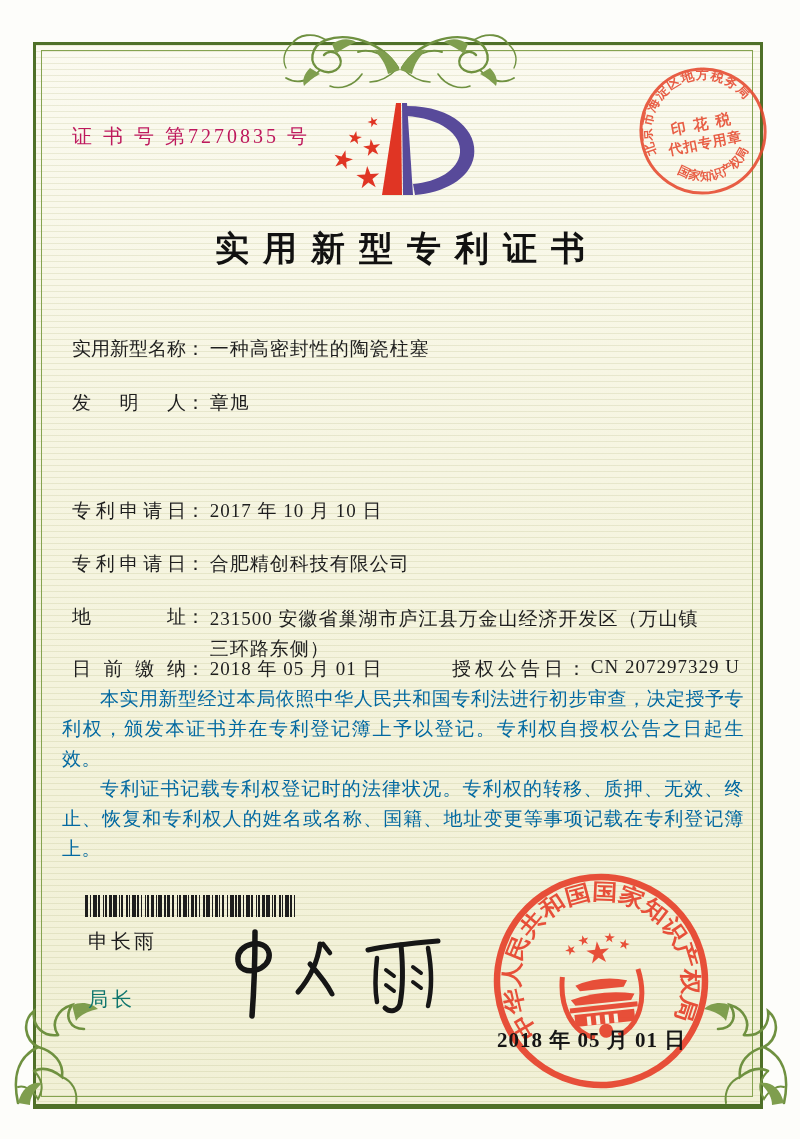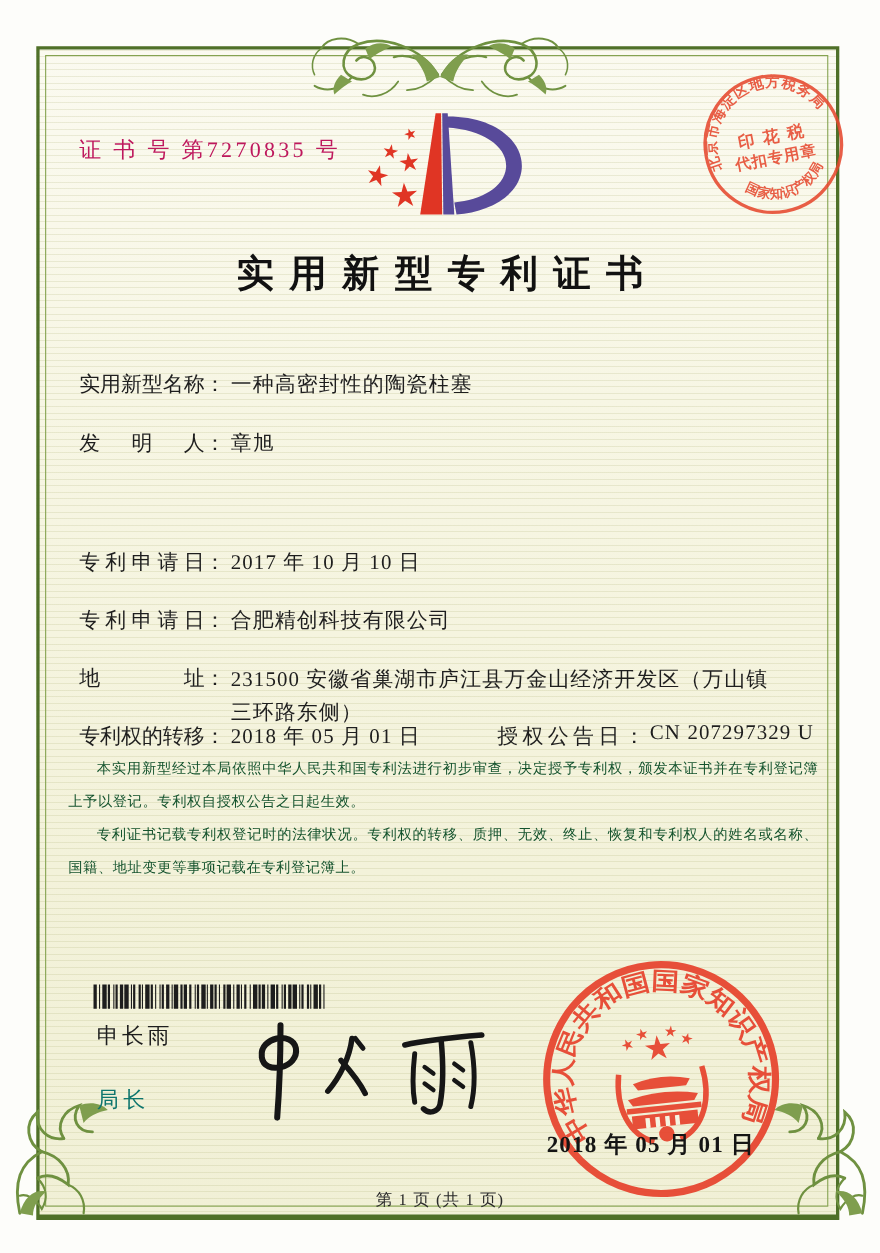--- a/index.html
+++ b/index.html
@@ -19,22 +19,22 @@
 
   
   .certno{position:absolute;left:72px;top:103px;font-size:20px;letter-spacing:3px;color:#be185d;margin-top:20px;}
   .title{position:absolute;left:0;top:226px;width:100%;text-align:center;
     font-size:34px;font-weight:bold;letter-spacing:14px;color:#111;text-indent:14px;}
   .frow{position:absolute;left:72px;font-size:19px;color:#1e1e1e;white-space:nowrap;}
   .frow .lab{display:inline-block;width:114px;text-align:justify;text-align-last:justify;vertical-align:top;}
   .frow .colon{vertical-align:top;}
   .frow .val{letter-spacing:1px;vertical-align:top;}
   .frow .val-wrap{display:inline-block;white-space:normal;width:500px;line-height:30px;letter-spacing:1px;vertical-align:top;}
-  .paras{position:absolute;left:62px;top:684px;width:682px;font-size:13px;line-height:30px;
-    color:#14532d;text-align:justify;}
+  .paras{position:absolute;left:62px;top:684px;width:682px;font-size:19px;line-height:30px;
+    color:#0369a1;text-align:justify;}
   .paras p{margin:0;text-indent:2em;letter-spacing:.5px;}
   .sig-role{position:absolute;left:88px;top:986px;font-size:20px;letter-spacing:4px;color:#0f766e;}
   .sig-name{position:absolute;left:88px;top:928px;font-size:20px;letter-spacing:3px;color:#1e1e1e;}
   .seal-date{position:absolute;left:497px;top:1026px;font-size:21px;letter-spacing:1px;color:#151515;font-weight:bold;}
   .footer{position:absolute;left:0;top:1081px;width:100%;text-align:center;font-size:15px;letter-spacing:1px;color:#2a2a2a;}
 
   svg{position:absolute;overflow:visible;}
   .stamp-svg{left:628px;top:56px;}
   .logo-svg{left:312px;top:98px;}
   .ornament-svg{left:270px;top:24px;}
@@ -162,21 +162,21 @@
   </div>
   <div class="frow" style="top:551px">
     <span class="lab">专利申请日</span><span class="colon">：</span>
     <span class="val">合肥精创科技有限公司</span>
   </div>
   <div class="frow" style="top:604px">
     <span class="lab">地址</span><span class="colon">：</span>
     <span class="val-wrap"><span style="display:block">231500 安徽省巢湖市庐江县万金山经济开发区（万山镇</span><span style="display:block">三环路东侧）</span></span>
   </div>
   <div class="frow" style="top:656px">
-    <span class="lab">专利权的转移</span><span class="colon">：</span>
+    <span class="lab">日前缴纳</span><span class="colon">：</span>
     <span class="val">2018 年 05 月 01 日</span>
   </div>
   <div class="frow" style="top:656px;left:452px">
     <span style="letter-spacing:4px">授权公告日</span><span class="colon">：</span>
     <span class="val">CN 207297329 U</span>
   </div>
 
   <div class="paras">
     <p>本实用新型经过本局依照中华人民共和国专利法进行初步审查，决定授予专利权，颁发本证书并在专利登记簿上予以登记。专利权自授权公告之日起生效。</p>
     <p>专利证书记载专利权登记时的法律状况。专利权的转移、质押、无效、终止、恢复和专利权人的姓名或名称、国籍、地址变更等事项记载在专利登记簿上。</p>
@@ -238,15 +238,14 @@
         </g>
         <circle cx="0" cy="36" r="7"></circle>
         <path d="M-12,42 C-34,34 -44,8 -38,-22" fill="none" stroke="#e7422c" stroke-width="5"></path>
         <path d="M12,42 C34,34 44,8 38,-22" fill="none" stroke="#e7422c" stroke-width="5"></path>
       </g>
     </g>
   </svg>
 
   <div class="seal-date">2018 年 05 月 01 日</div>
 
-  <div class="footer">第 1 页 (共 1 页)</div>
 
 </div>
 
 </body></html>

